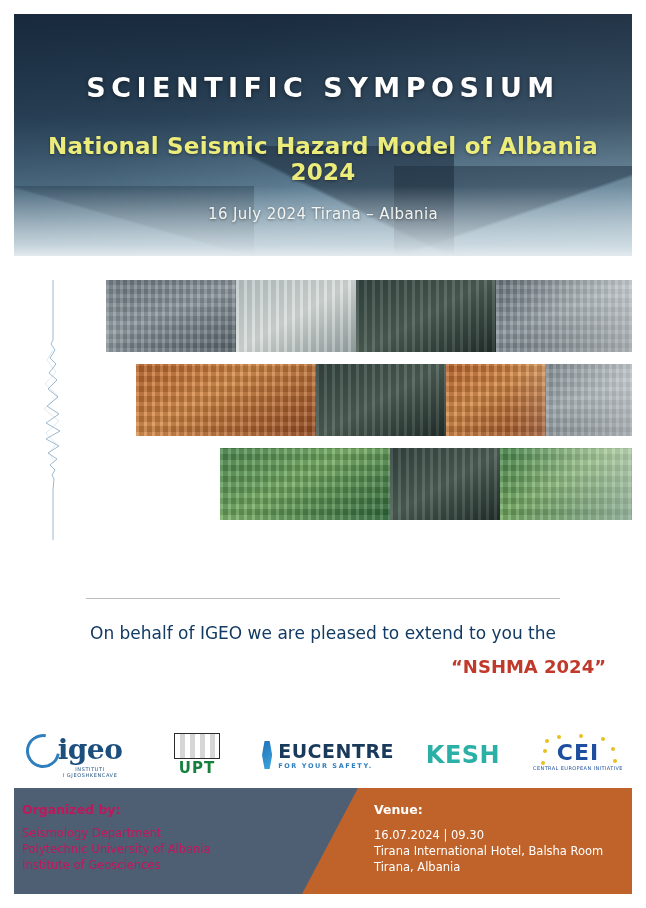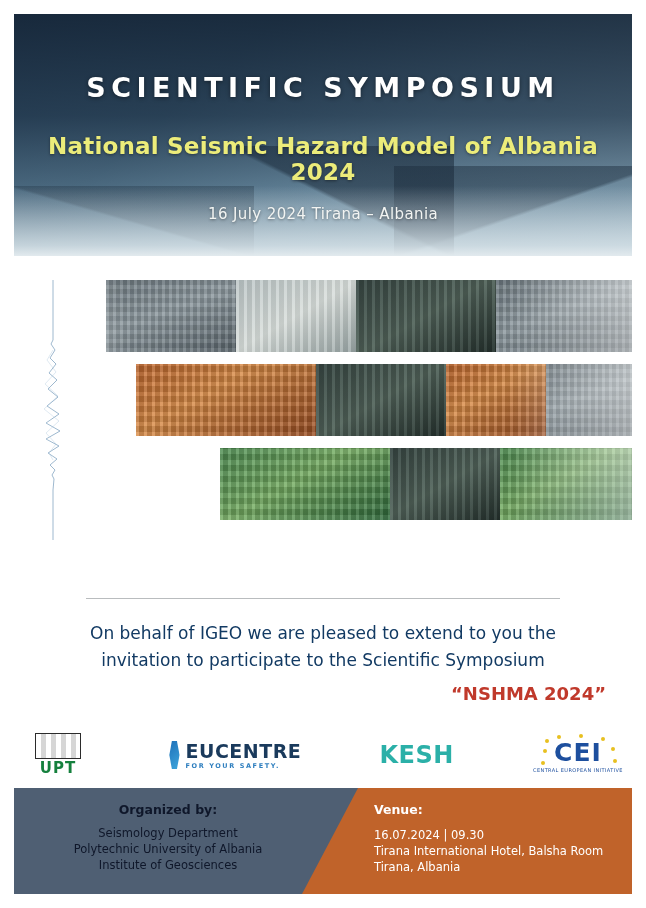--- a/index.html
+++ b/index.html
@@ -196,21 +196,21 @@
   .euc-hex {
     width: 30px; height: 30px; margin-right: 6px;
     background: linear-gradient(135deg, #1d6fb8, #3fa7dd);
     clip-path: polygon(25% 3%, 75% 3%, 100% 50%, 75% 97%, 25% 97%, 0% 50%);
   }
   .euc-word { font-size: 19px; font-weight: bold; color: #1a3a5c; letter-spacing: 0.5px; }
   .euc-sub { font-size: 6.5px; font-weight: bold; color: #2f7fbf; letter-spacing: 1.6px; }
   .logo-kesh { width: 80px; }
   .kesh-word { font-size: 24px; font-weight: bold; color: #2bb0a8; letter-spacing: 0.5px; }
   .logo-cei { width: 92px; text-align: center; }
-  .cei-word { font-size: 25px; font-weight: bold; color: #1d4f9e; letter-spacing: 1px; }
+  .cei-word { font-size: 22px; font-weight: bold; color: #1d4f9e; letter-spacing: 1px; }
   .cei-sub { font-size: 5px; color: #1d4f9e; letter-spacing: 0.4px; }
   .cei-stars {
     position: absolute; left: 2px; top: 4px; width: 88px; height: 40px;
     border: 1px dashed transparent;
   }
   .cei-star {
     position: absolute; width: 4px; height: 4px; background: #e8c020; border-radius: 50%;
   }
 
   
@@ -224,22 +224,22 @@
     position: absolute; inset: 0;
     background: #4f5f73;
   }
   .footer-right {
     position: absolute; top: 0; right: 0; bottom: 0;
     width: 330px;
     background: #c0632a;
     clip-path: polygon(56px 0, 330px 0, 330px 106px, 0 106px);
   }
   .footer-org {
-    position: absolute; left: 17px; top: 14px; width: 284px;
-    text-align: center; color: #0f172a; padding-right: 10px;
+    position: absolute; left: 8px; top: 14px; width: 284px;
+    text-align: left; color: #be185d; padding-right: 10px;
   }
   .footer-org .head { font-size: 12.5px; font-weight: bold; margin-bottom: 8px; }
   .footer-org .line { font-size: 11.5px; line-height: 16px; }
   .footer-venue {
     position: absolute; left: 360px; top: 14px; width: 258px;
     text-align: left; color: #ffffff;
   }
   .footer-venue .head { font-size: 12.5px; font-weight: bold; margin-bottom: 10px; }
   .footer-venue .line { font-size: 11.5px; line-height: 16px; }
 </style>
@@ -287,26 +287,33 @@
       <div class="tile tex-dark" style="left:170px;width:110px;"></div>
       <div class="tile tex-green" style="left:280px;width:132px;"></div>
     </div>
     <div class="collage-fade"></div>
   </div>
 
   <div class="divider"></div>
 
   <div class="invite">
     <div class="invite-line">On behalf of IGEO we are pleased to extend to you the</div>
-    <div class="invite-line">invitation to participate to the Scientific Symposium</div>
     <div class="invite-highlight">“NSHMA 2024”</div>
   </div>
 
   <div class="logos">
 
+    <div class="logo logo-igeo">
+      <div class="igeo-swirl"></div>
+      <div style="display:flex;flex-direction:column;align-items:center;margin-left:26px;">
+        <div class="igeo-word">igeo</div>
+        <div class="igeo-sub">INSTITUTI</div>
+        <div class="igeo-sub">I GJEOSHKENCAVE</div>
+      </div>
+    </div>
 
     <div class="logo logo-upt">
       <div>
         <div class="upt-crest"></div>
         <div class="upt-word">UPT</div>
       </div>
     </div>
 
 
     <div class="logo logo-eucentre">

